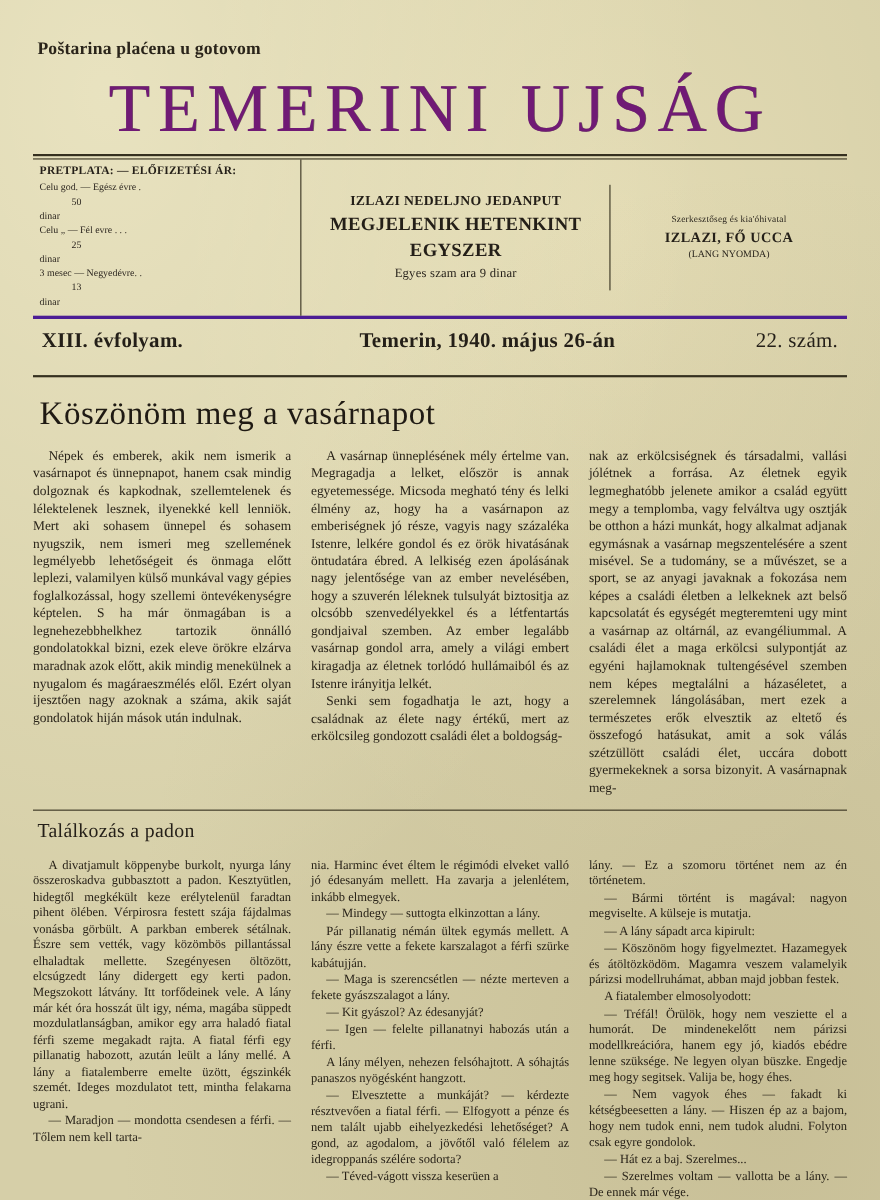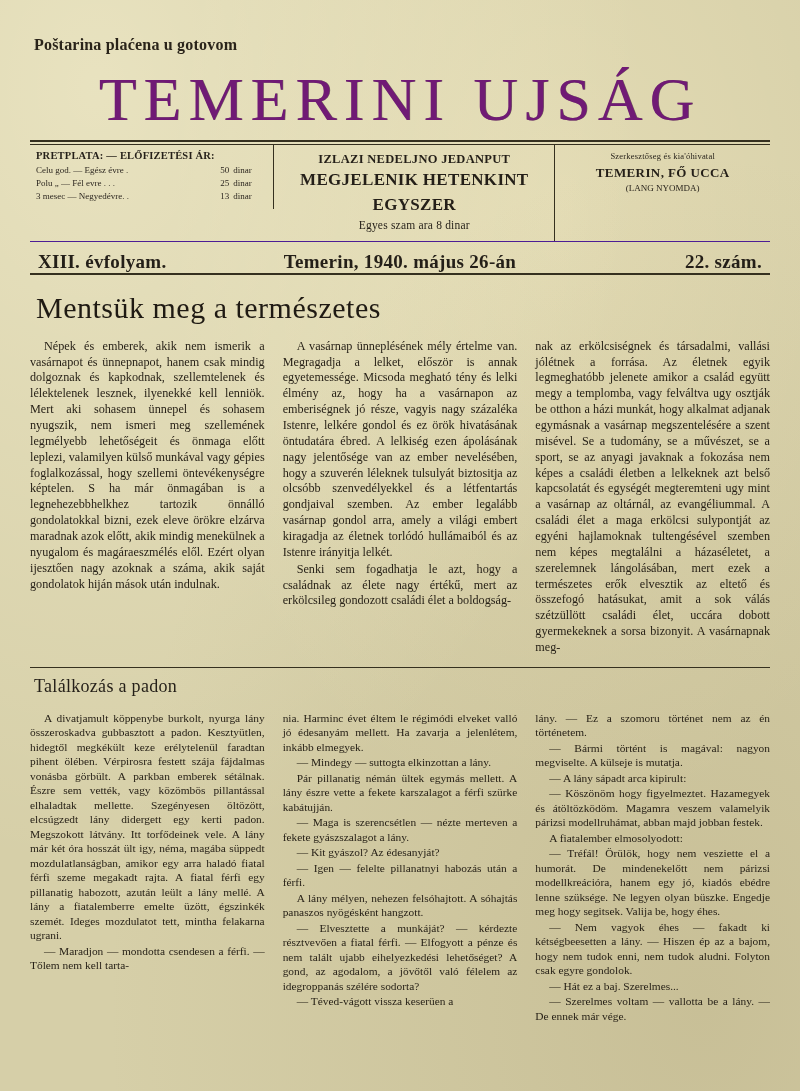--- a/index.html
+++ b/index.html
@@ -54,22 +54,22 @@
     text-shadow: 0.5px 0 0 rgba(33,28,20,0.55);
   }
   .rule-double {
     border-top: 2.5px solid #35301f;
     border-bottom: 1px solid #35301f;
     height: 2px;
     margin: 0 0 0 0;
   }
   .info-strip {
     display: flex;
-    align-items: flex-start;
-    border-bottom: 1px solid #4c1d95;
+    align-items: center;
+    border-bottom: 3px solid #4c1d95;
   }
   .info-cell {
     padding: 5px 6px 6px 6px;
     box-sizing: border-box;
   }
   .info-left {
     width: 33%;
     border-right: 1px solid #35301f;
   }
   .info-mid {
@@ -85,20 +85,21 @@
     font-size: 10.5px;
     font-weight: bold;
     letter-spacing: .2px;
     margin-bottom: 3px;
   }
   .sub-row {
     display: flex;
     font-size: 9px;
     line-height: 1.45;
     color: #2d2720;
+    flex-direction: column;
   }
   .sub-row .lbl { flex: 1 1 auto; white-space: nowrap; }
   .sub-row .val { width: 38px; text-align: right; padding-right: 4px; }
   .sub-row .cur { width: 34px; text-align: left; }
   .info-mid .l1 {
     font-size: 12.5px;
     font-weight: bold;
     letter-spacing: .3px;
     line-height: 1.45;
   }
@@ -124,26 +125,26 @@
     letter-spacing: .4px;
     line-height: 1.5;
   }
   .info-right .r3 {
     font-size: 9px;
     line-height: 1.5;
   }
   .issue-strip {
     display: flex;
     align-items: baseline;
-    padding: 9px 8px 0 8px;
+    padding: 9px 8px 20px 8px;
     border-bottom: 2.5px solid #35301f;
   }
   .issue-strip .vol { width: 28%; font-size: 19px; font-weight: bold; letter-spacing: .3px; }
-  .issue-strip .date { width: 44%; text-align: center; font-size: 19px; font-weight: bold; letter-spacing: .3px; }
-  .issue-strip .num { width: 28%; text-align: right; font-size: 19px; font-weight: bold; letter-spacing: .3px; }
+  .issue-strip .date { width: 44%; text-align: right; font-size: 19px; font-weight: bold; letter-spacing: .3px; }
+  .issue-strip .num { width: 28%; text-align: right; font-size: 19px; font-weight: normal; letter-spacing: .3px; }
 
   
   .lead-title {
     font-size: 30px;
     letter-spacing: .5px;
     margin: 16px 0 10px 6px;
     font-weight: normal;
     color: #1f1a13;
   }
   .cols {
@@ -199,49 +200,49 @@
 
   <div class="info-strip">
     <div class="info-cell info-left">
       <div class="hdr">PRETPLATA: — ELŐFIZETÉSI ÁR:</div>
       <div class="sub-row">
         <span class="lbl">Celu god. —  Egész évre .</span>
         <span class="val">50</span>
         <span class="cur">dinar</span>
       </div>
       <div class="sub-row">
-        <span class="lbl">Polu  „  — Fél evre . . .</span>
+        <span class="lbl">Celu  „  — Fél evre . . .</span>
         <span class="val">25</span>
         <span class="cur">dinar</span>
       </div>
       <div class="sub-row">
         <span class="lbl">3 mesec  —  Negyedévre. .</span>
         <span class="val">13</span>
         <span class="cur">dinar</span>
       </div>
     </div>
     <div class="info-cell info-mid">
       <div class="l1">IZLAZI NEDELJNO JEDANPUT</div>
       <div class="l2">MEGJELENIK HETENKINT EGYSZER</div>
-      <div class="l3">Egyes szam ara 8 dinar</div>
+      <div class="l3">Egyes szam ara 9 dinar</div>
     </div>
     <div class="info-cell info-right">
       <div class="r1">Szerkesztőseg és kia'óhivatal</div>
-      <div class="r2">TEMERIN, FŐ UCCA</div>
+      <div class="r2">IZLAZI, FŐ UCCA</div>
       <div class="r3">(LANG NYOMDA)</div>
     </div>
   </div>
 
   <div class="issue-strip">
     <div class="vol">XIII. évfolyam.</div>
     <div class="date">Temerin, 1940. május 26-án</div>
     <div class="num">22. szám.</div>
   </div>
 
-  <h2 class="lead-title">Mentsük meg a természetes</h2>
+  <h2 class="lead-title">Köszönöm meg a vasárnapot</h2>
 
   <div class="cols lead-cols">
     <div class="col">
       <p class="indent">Népek és emberek, akik nem ismerik a vasárnapot és ünnepnapot, hanem csak mindig dolgoznak és kapkodnak, szellemtelenek és lélektelenek lesznek, ilyenekké kell lenniök. Mert aki sohasem ünnepel és sohasem nyugszik, nem ismeri meg szellemének legmélyebb lehetőségeit és önmaga előtt leplezi, valamilyen külső munkával vagy gépies foglalkozással, hogy szellemi öntevékenységre képtelen. S ha már önmagában is a legnehezebbhelkhez tartozik önnálló gondolatokkal bizni, ezek eleve örökre elzárva maradnak azok előtt, akik mindig menekülnek a nyugalom és magáraeszmélés elől. Ezért olyan ijesztően nagy azoknak a száma, akik saját gondolatok hiján mások után indulnak.</p>
     </div>
     <div class="col">
       <p class="indent">A vasárnap ünneplésének mély értelme van. Megragadja a lelket, először is annak egyetemessége. Micsoda megható tény és lelki élmény az, hogy ha a vasárnapon az emberiségnek jó része, vagyis nagy százaléka Istenre, lelkére gondol és ez örök hivatásának öntudatára ébred. A lelkiség ezen ápolásának nagy jelentősége van az ember nevelésében, hogy a szuverén léleknek tulsulyát biztositja az olcsóbb szenvedélyekkel és a létfentartás gondjaival szemben. Az ember legalább vasárnap gondol arra, amely a világi embert kiragadja az életnek torlódó hullámaiból és az Istenre irányitja lelkét.</p>
       <p class="indent">Senki sem fogadhatja le azt, hogy a családnak az élete nagy értékű, mert az erkölcsileg gondozott családi élet a boldogság-</p>
     </div>
     <div class="col">

